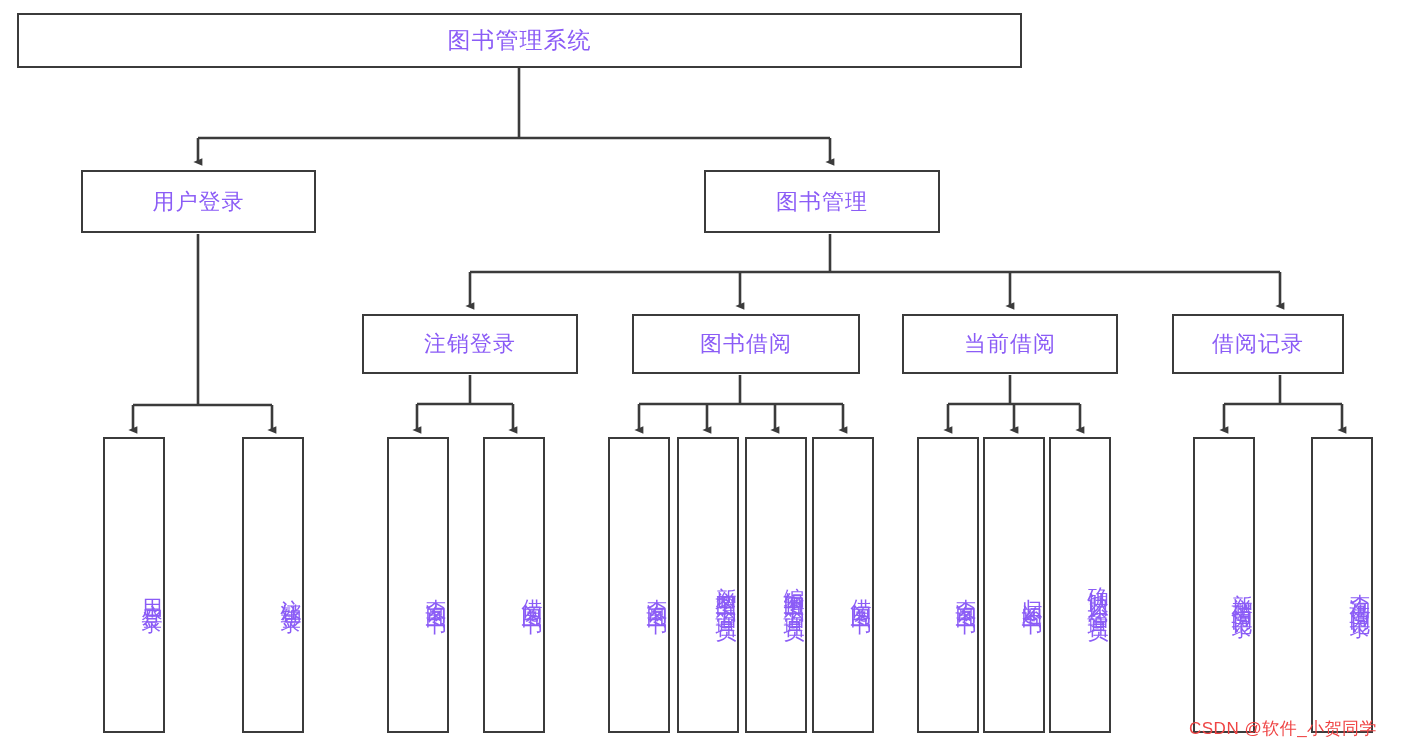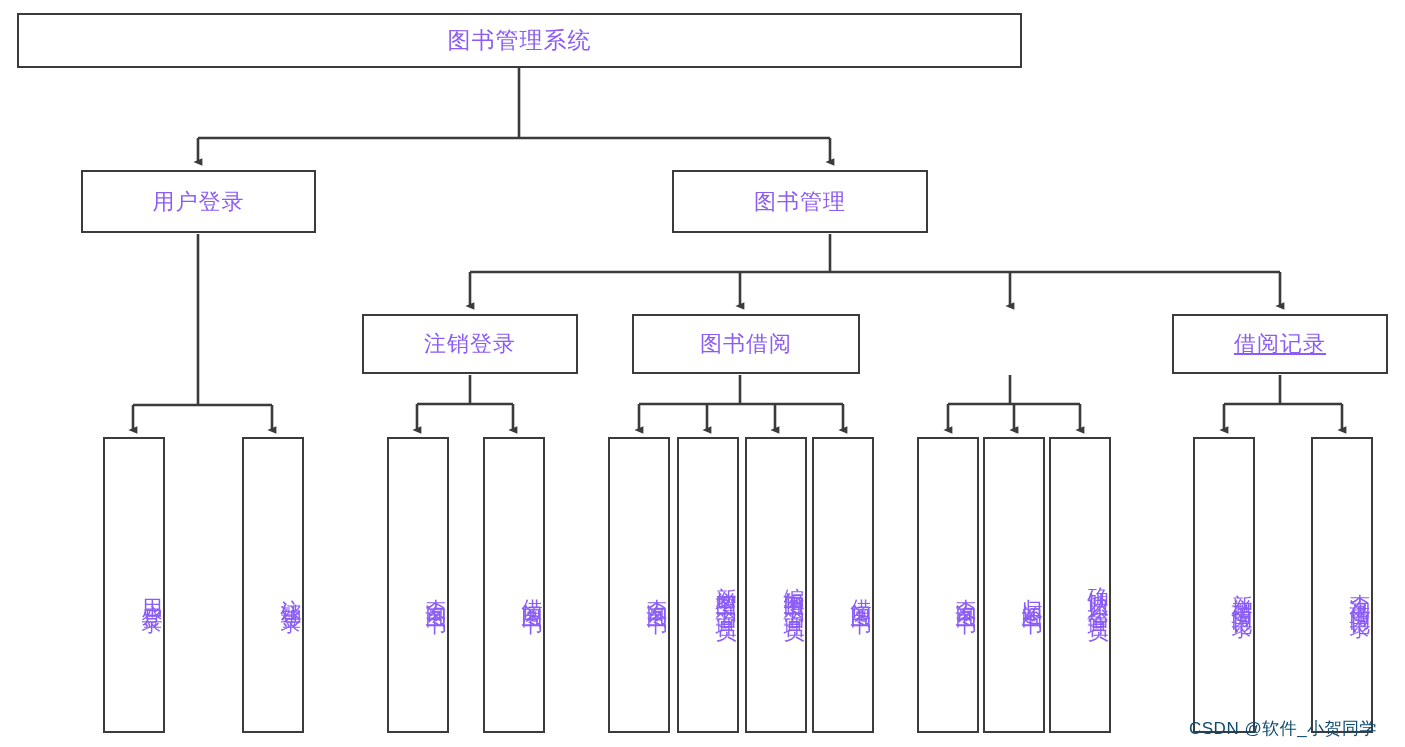--- a/index.html
+++ b/index.html
@@ -9,21 +9,21 @@
   svg.edges{position:absolute;left:0;top:0;width:1405px;height:747px;}
   .node{position:absolute;box-sizing:border-box;background:#ffffff;
         border:2.5px solid #3b3b3b;display:flex;align-items:center;
         justify-content:center;color:#8b5cf6;}
   .node.horiz{font-size:22px;letter-spacing:1px;}
   .node.root{font-size:23px;}
   .node.vert{writing-mode:vertical-rl;text-orientation:upright;
              font-size:21px;letter-spacing:5px;
              align-items:flex-start;justify-content:center;
              padding-top:14px;line-height:1.02;}
-  .watermark{position:absolute;color:#0c4a6e;font-size:17px;
+  .watermark{position:absolute;color:#ef4444;font-size:17px;
              letter-spacing:.5px;white-space:nowrap;}
 </style>
 </head>
 <body>
 
 <div id="diagram">
 
   <svg class="edges" viewBox="0 0 1405 747">
     <defs>
       <marker id="arrow" markerWidth="10" markerHeight="10" refX="4.2" refY="5" orient="auto" markerUnits="userSpaceOnUse">
@@ -70,25 +70,26 @@
       <path d="M1280,375 L1280,404"></path>
       <path d="M1224,404 L1342,404"></path>
       <path d="M1224,404 L1224,430" marker-end="url(#arrow)"></path>
       <path d="M1342,404 L1342,430" marker-end="url(#arrow)"></path>
     </g>
   </svg>
 
   <div class="node root horiz" style="left:17px;top:13px;width:1005px;height:55px;">图书管理系统</div>
 
   <div class="node horiz" style="left:81px;top:170px;width:235px;height:63px;">用户登录</div>
-  <div class="node horiz" style="left:672px;top:170px;width:256px;height:63px;text-align:center;">图书管理</div>
+  <div class="node horiz" style="left:704px;top:170px;width:236px;height:63px;text-align:center;">图书管理</div>
 
   <div class="node horiz" style="left:362px;top:314px;width:216px;height:60px;">注销登录</div>
   <div class="node horiz" style="left:632px;top:314px;width:228px;height:60px;">图书借阅</div>
-  <div class="node horiz" style="left:1172px;top:314px;width:216px;height:60px;text-decoration:underline;">借阅记录</div>
+  <div class="node horiz" style="left:902px;top:314px;width:216px;height:60px;">当前借阅</div>
+  <div class="node horiz" style="left:1172px;top:314px;width:172px;height:60px;">借阅记录</div>
 
   <div class="node vert" style="left:103px;top:437px;width:62px;height:296px;">用户登录</div>
   <div class="node vert" style="left:242px;top:437px;width:62px;height:296px;">注销登录</div>
 
   <div class="node vert" style="left:387px;top:437px;width:62px;height:296px;">查询图书</div>
   <div class="node vert" style="left:483px;top:437px;width:62px;height:296px;">借阅图书</div>
 
   <div class="node vert" style="left:608px;top:437px;width:62px;height:296px;">查询图书</div>
   <div class="node vert" style="left:677px;top:437px;width:62px;height:296px;">新增图书（管理员）</div>
   <div class="node vert" style="left:745px;top:437px;width:62px;height:296px;">编辑图书（管理员）</div>

